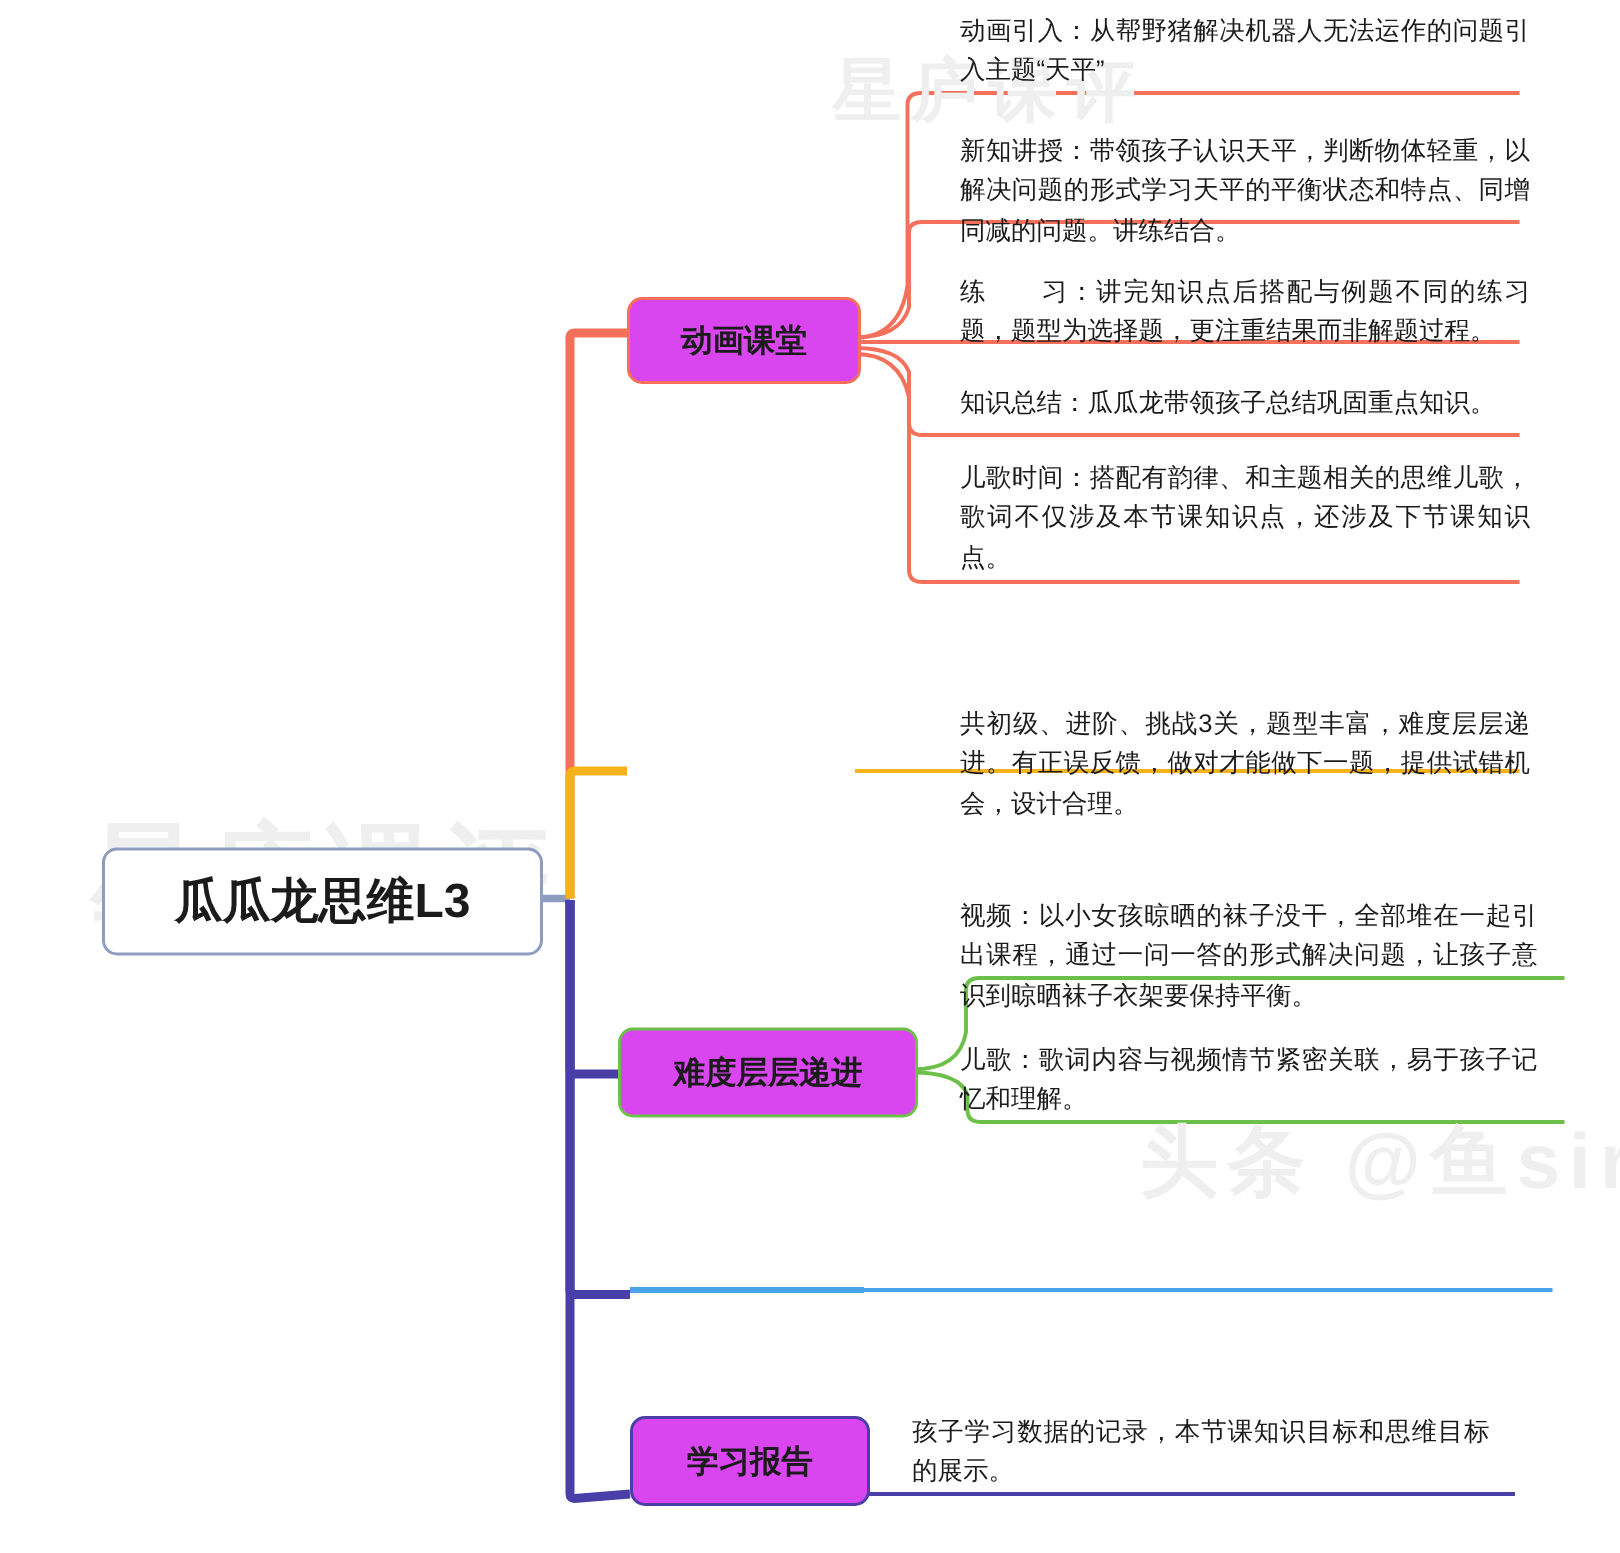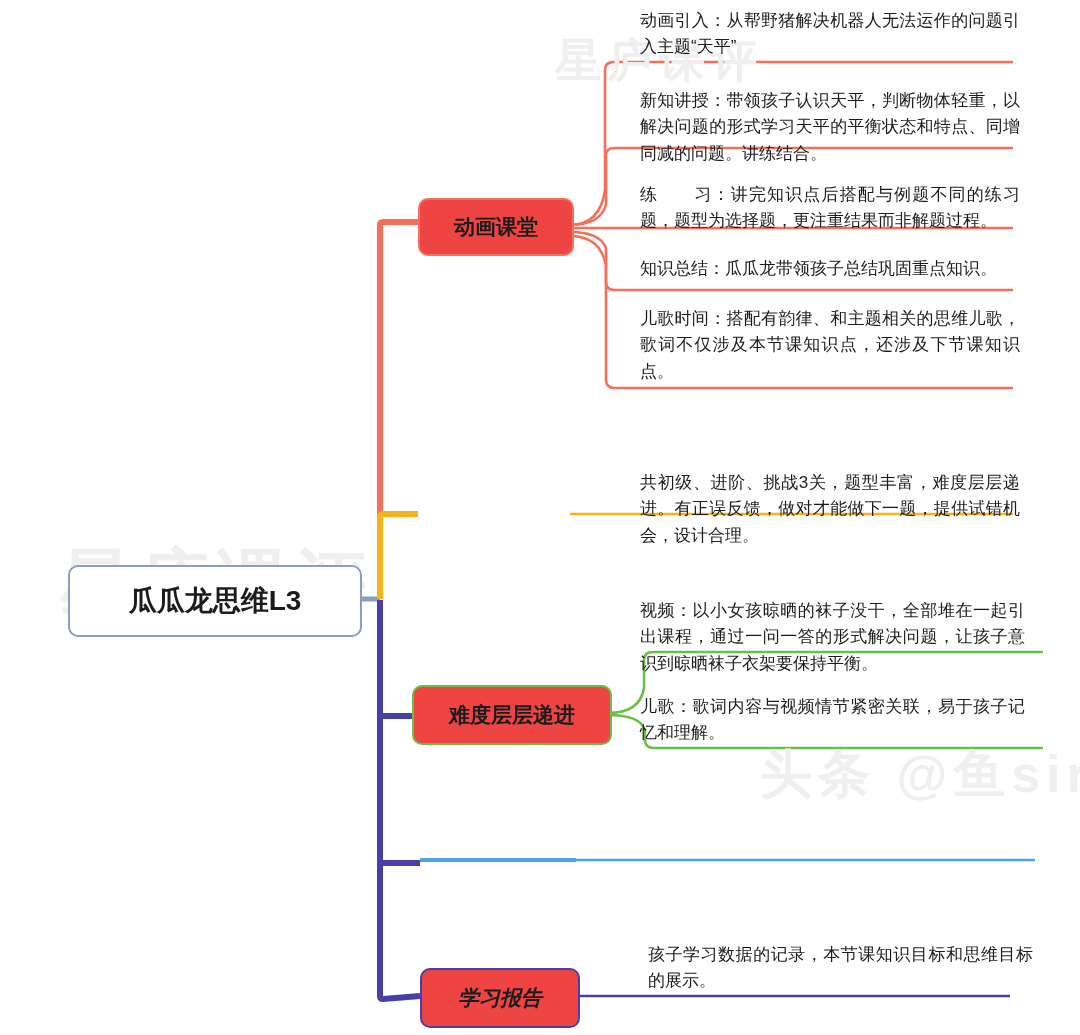--- a/index.html
+++ b/index.html
@@ -18,34 +18,34 @@
   }
   .wm1{left:555px;top:30px;font-size:46px;}
   .wm2{left:60px;top:535px;font-size:72px;}
   .wm3{left:760px;top:740px;font-size:52px;}
 
   
   .root{
     position:absolute;left:68px;top:565px;width:290px;height:68px;
     border:2px solid #8e9cc0;border-radius:10px;background:#fff;
     display:flex;align-items:center;justify-content:center;
-    font-size:28px;font-weight:bold;color:#1b1b1b;
+    font-size:32px;font-weight:bold;color:#1b1b1b;
   }
 
   
   .branch{
-    position:absolute;border-radius:10px;background:#ef4444;
+    position:absolute;border-radius:10px;background:#d946ef;
     display:flex;align-items:center;justify-content:center;
     font-size:21px;font-weight:bold;color:#1b1b1b;border:2px solid #ccc;
   }
   .b-anim{left:418px;top:198px;width:152px;height:54px;border-color:#f4705a;}
   .b-pass{left:418px;top:490px;width:152px;height:54px;border-color:#f5b21b;}
   .b-life{left:412px;top:685px;width:196px;height:56px;border-color:#6cc04a;}
   .b-teach{left:420px;top:832px;width:156px;height:56px;border-color:#4aa3e8;}
-  .b-report{left:420px;top:968px;width:156px;height:56px;border-color:#4a3fa8;font-style:italic;}
+  .b-report{left:420px;top:944px;width:156px;height:56px;border-color:#4a3fa8;}
 
   
   .leaf{
     position:absolute;font-size:17px;line-height:1.55;color:#1b1b1b;
     width:380px;text-align:justify;
   }
   .leaf.wide{width:385px;}
 </style>
 </head>
 <body>
@@ -95,15 +95,15 @@
   <div class="leaf" style="left:640px;top:182px;">练　　习：讲完知识点后搭配与例题不同的练习题，题型为选择题，更注重结果而非解题过程。</div>
   <div class="leaf" style="left:640px;top:256px;">知识总结：瓜瓜龙带领孩子总结巩固重点知识。</div>
   <div class="leaf" style="left:640px;top:306px;">儿歌时间：搭配有韵律、和主题相关的思维儿歌，歌词不仅涉及本节课知识点，还涉及下节课知识点。</div>
 
   <div class="leaf" style="left:640px;top:438px;margin-top:32px;">共初级、进阶、挑战3关，题型丰富，难度层层递进。有正误反馈，做对才能做下一题，提供试错机会，设计合理。</div>
 
   <div class="leaf wide" style="left:640px;top:598px;">视频：以小女孩晾晒的袜子没干，全部堆在一起引出课程，通过一问一答的形式解决问题，让孩子意识到晾晒袜子衣架要保持平衡。</div>
   <div class="leaf wide" style="left:640px;top:694px;">儿歌：歌词内容与视频情节紧密关联，易于孩子记忆和理解。</div>
 
 
-  <div class="leaf wide" style="left:648px;top:942px;">孩子学习数据的记录，本节课知识目标和思维目标的展示。</div>
+  <div class="leaf wide" style="left:608px;top:942px;">孩子学习数据的记录，本节课知识目标和思维目标的展示。</div>
 
 </div>
 
 </body></html>

